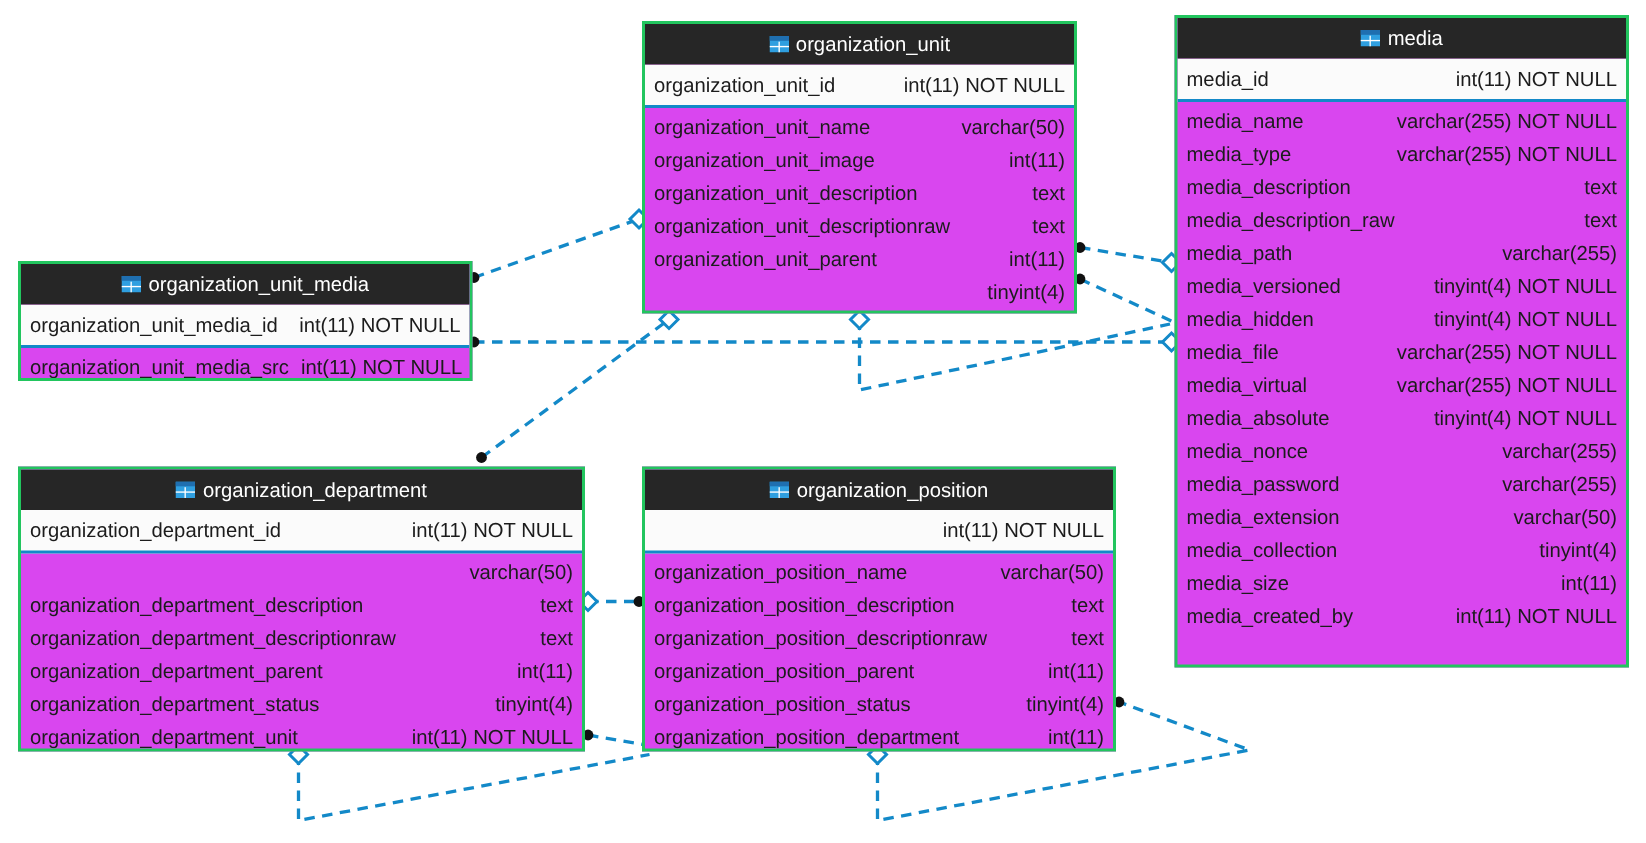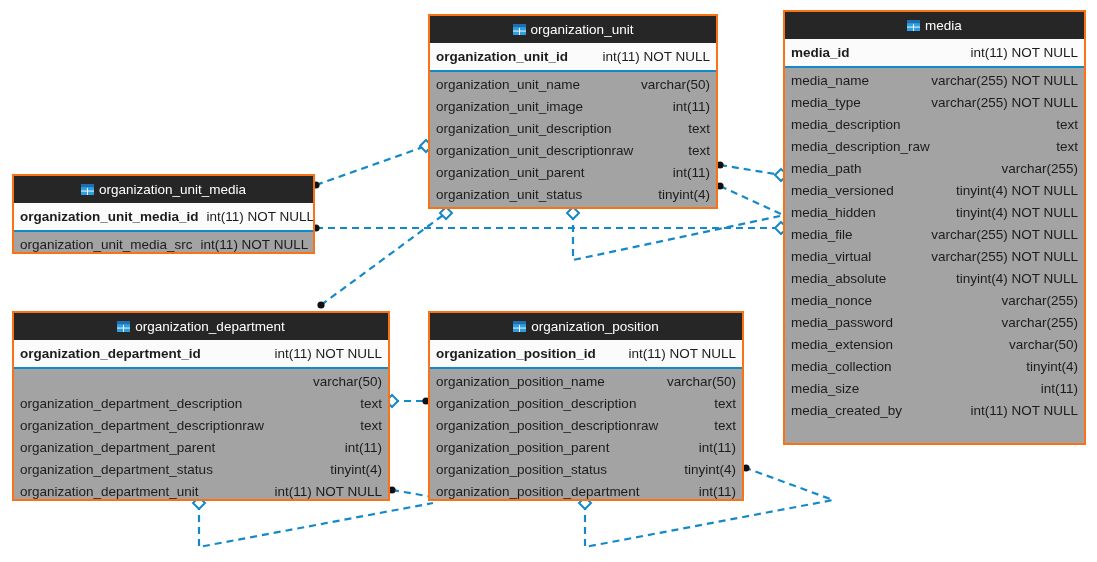--- a/index.html
+++ b/index.html
@@ -9,22 +9,22 @@
     background:#ffffff;
     font-family:"Liberation Sans", sans-serif;
     overflow:hidden;
     position:relative;
   }
   #canvas{position:absolute;left:0;top:0;width:1097px;height:562px;}
   #edges{position:absolute;left:0;top:0;width:1097px;height:562px;pointer-events:none;}
 
   .table-box{
     position:absolute;
-    background:#a3a3a3;
-    border:2px solid #f97316;
+    background:#d946ef;
+    border:2px solid #22c55e;
     box-sizing:border-box;
     overflow:hidden;
   }
   .tbl-header{
     background:#262626;
     color:#ffffff;
     height:27px;
     line-height:27px;
     text-align:center;
     font-size:13.5px;
@@ -47,21 +47,21 @@
     height:22px;
     line-height:22px;
     padding:0 6px;
     font-size:13.5px;
     color:#1c1c1c;
     white-space:nowrap;
     box-sizing:border-box;
   }
   .pk-row .col-row{height:27px;line-height:27px;}
   .col-name{flex:0 0 auto;}
-  .pk-row .col-name{font-weight:bold;text-align:center;}
+  .pk-row .col-name{font-weight:normal;text-align:center;}
   .col-spacer{flex:1 1 auto;min-width:8px;}
   .col-type{flex:0 0 auto;text-align:left;}
   .cols-body{padding-top:2px;padding-bottom:2px;}
 </style>
 </head>
 <body>
 
 <div id="canvas">
 
   <svg id="edges" viewBox="0 0 1097 562" xmlns="http://www.w3.org/2000/svg">
@@ -148,21 +148,20 @@
             <span class="col-name">organization_unit_descriptionraw</span>
             <span class="col-spacer"></span>
             <span class="col-type">text</span>
           </div>
           <div class="col-row">
             <span class="col-name">organization_unit_parent</span>
             <span class="col-spacer"></span>
             <span class="col-type">int(11)</span>
           </div>
           <div class="col-row">
-            <span class="col-name">organization_unit_status</span>
             <span class="col-spacer"></span>
             <span class="col-type">tinyint(4)</span>
           </div>
         </div>
       </div>
       <div class="table-box" style="left: 783px; top: 10px; width: 303px; height: 435px;">
         <div class="tbl-header"><span class="tbl-icon"><svg viewBox="0 0 13 11" width="13" height="11" aria-hidden="true">
               <rect x="0" y="0" width="13" height="11" fill="#2f9fe0"></rect>
               <rect x="0" y="0" width="13" height="3.2" fill="#1f6fb0"></rect>
               <rect x="6.0" y="3.8" width="0.9" height="7.2" fill="#ffffff"></rect>
@@ -333,21 +332,20 @@
       </div>
       <div class="table-box" style="left: 428px; top: 311px; width: 316px; height: 190px;">
         <div class="tbl-header"><span class="tbl-icon"><svg viewBox="0 0 13 11" width="13" height="11" aria-hidden="true">
               <rect x="0" y="0" width="13" height="11" fill="#2f9fe0"></rect>
               <rect x="0" y="0" width="13" height="3.2" fill="#1f6fb0"></rect>
               <rect x="6.0" y="3.8" width="0.9" height="7.2" fill="#ffffff"></rect>
               <rect x="0" y="6.6" width="13" height="0.9" fill="#ffffff"></rect>
             </svg></span><span>organization_position</span></div>
         <div class="pk-row">
           <div class="col-row">
-            <span class="col-name">organization_position_id</span>
             <span class="col-spacer"></span>
             <span class="col-type">int(11) NOT NULL</span>
           </div>
         </div>
         <div class="cols-body">
           <div class="col-row">
             <span class="col-name">organization_position_name</span>
             <span class="col-spacer"></span>
             <span class="col-type">varchar(50)</span>
           </div>

